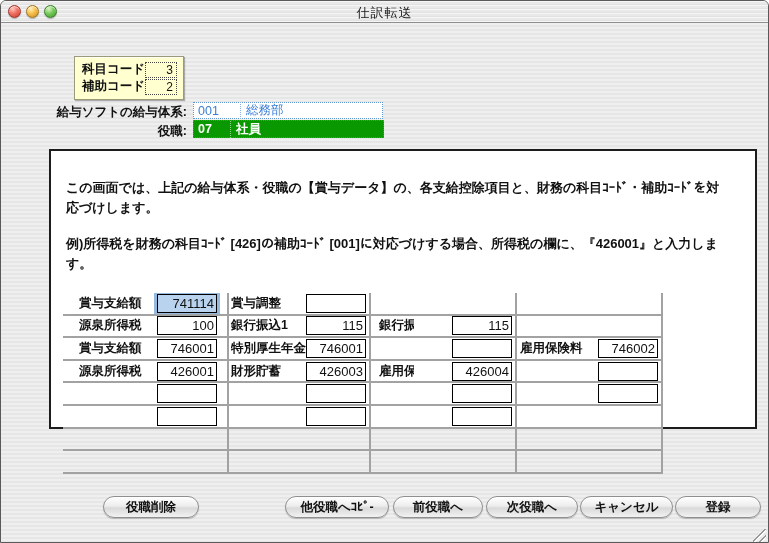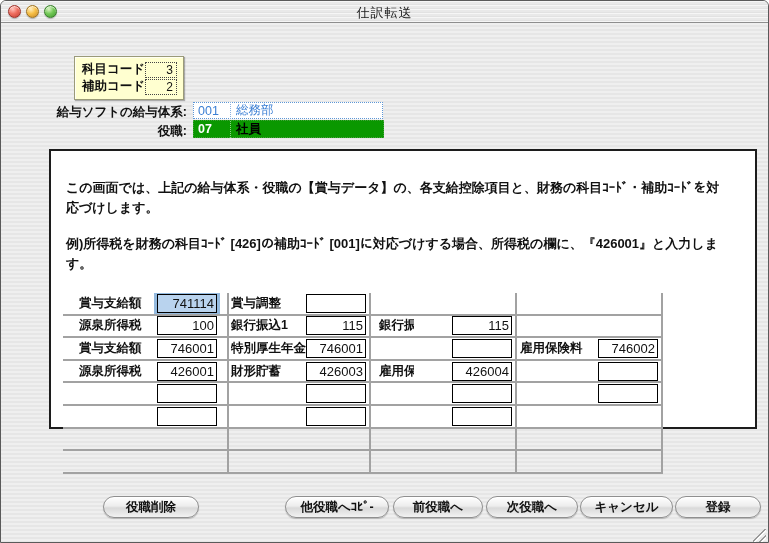--- a/index.html
+++ b/index.html
@@ -56,31 +56,31 @@
     font-size: 12px; color: #111; text-align: right; padding-right: 3px; line-height: 14px;
   }
 
   .sel-label {
     position: absolute; width: 150px; text-align: right;
     font-size: 12.5px; font-weight: 600; color: #111; white-space: nowrap;
   }
   .sys-field {
     position: absolute; left: 192px; top: 79px; width: 190px; height: 17px;
     background: #fff; border: 1px dotted #5e97d6;
-    display: flex; align-items: center; font-size: 12.5px; color: #3b7fd4;
+    display: flex; align-items: center; font-size: 12.5px; color: #3b7fd4; gap: 10px;
   }
   .sys-field .code { width: 36px; padding-left: 4px; }
   .sys-field .name { border-left: 1px dotted #8ab1e0; padding-left: 5px; flex: 1; }
   .pos-field {
     position: absolute; left: 192px; top: 97px; width: 191px; height: 18px;
     background: #0a9800; border: 1px dotted #44a23c;
     display: flex; align-items: center; font-size: 12.5px; font-weight: 600;
   }
   .pos-field .code { width: 36px; padding-left: 4px; color: #fff; }
-  .pos-field .name { border-left: 1px dotted rgba(255,255,255,.55); padding-left: 5px; flex: 1; color: #000000; }
+  .pos-field .name { border-left: 1px dotted rgba(255,255,255,.55); padding-left: 5px; flex: 1; color: #ffffff; }
 
   
   .panel {
     position: absolute; left: 48px; top: 126px; width: 708px; height: 280px;
     background: #fff; border: 2px solid #1c1c1c;
   }
   .intro { position: absolute; left: 15px; top: 27px; width: 662px;
     font-size: 13px; font-weight: 600; color: #111; line-height: 1.55; }
   .intro p + p { margin-top: 16px; }
 

